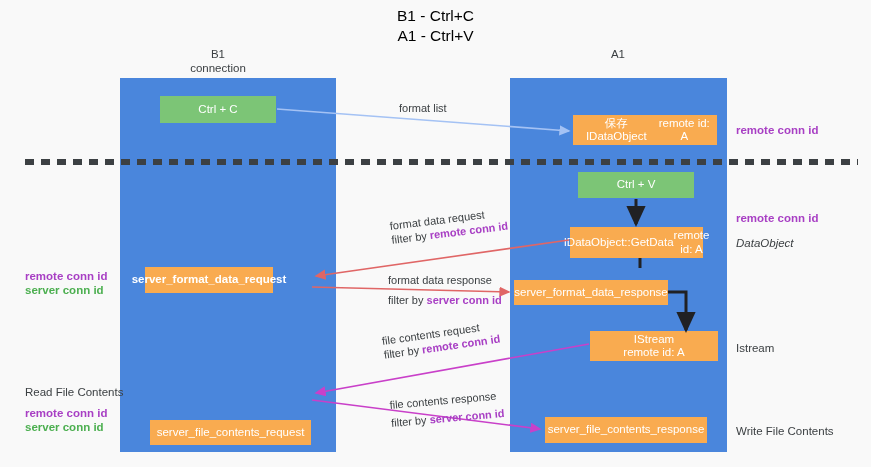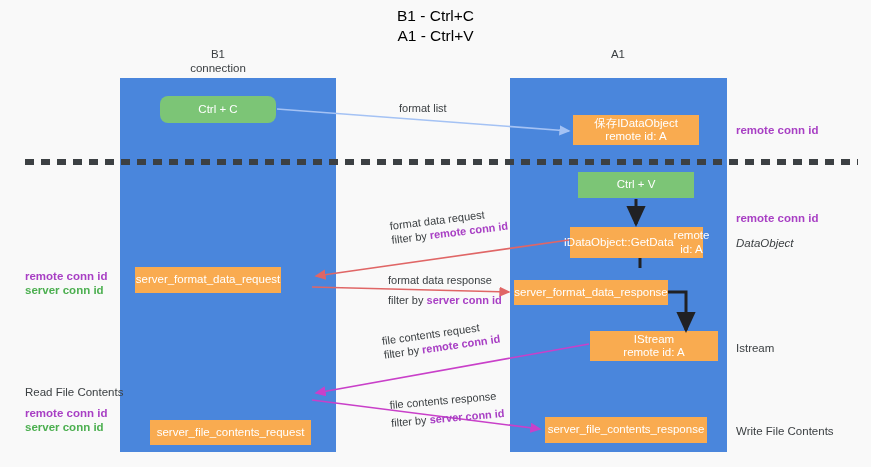--- a/index.html
+++ b/index.html
@@ -83,39 +83,39 @@
     <div>B1</div>
     <div>connection</div>
   </div>
   <div class="abs colhead" style="left:558px;top:47px;width:120px;">
     <div>A1</div>
   </div>
 
   <div class="abs lane" style="left:120px;top:78px;width:216px;height:374px;"></div>
   <div class="abs lane" style="left:510px;top:78px;width:217px;height:374px;"></div>
 
-  <div class="abs box green" style="left:160px;top:96px;width:116px;height:27px;border-radius:8px;">
+  <div class="abs box green" style="left:160px;top:96px;width:116px;height:27px;">
     <span>Ctrl + C</span>
   </div>
 
-  <div class="abs box orange" style="left:573px;top:115px;width:126px;height:30px;flex-direction:column;text-align:center;">
+  <div class="abs box orange" style="left:573px;top:115px;width:144px;height:30px;flex-direction:row;text-align:center;">
     <span class="garbled">保存IDataObject</span>
     <span class="l2">remote id: A</span>
   </div>
 
   <div class="abs box green" style="left:578px;top:172px;width:116px;height:26px;">
     <span>Ctrl + V</span>
   </div>
 
   <div class="abs box orange" style="left:570px;top:227px;width:133px;height:31px;flex-direction:row;">
     <span>IDataObject::GetData</span>
     <span class="l2">remote id: A</span>
   </div>
 
-  <div class="abs box orange" style="left:135px;top:267px;width:146px;height:26px;">
+  <div class="abs box orange" style="left:145px;top:267px;width:128px;height:26px;font-weight:bold;">
     <span>server_format_data_request</span>
   </div>
 
   <div class="abs box orange" style="left:514px;top:280px;width:154px;height:25px;">
     <span>server_format_data_response</span>
   </div>
 
   <div class="abs box orange" style="left:590px;top:331px;width:128px;height:30px;flex-direction:column;">
     <span>IStream</span>
     <span class="l2">remote id: A</span>

